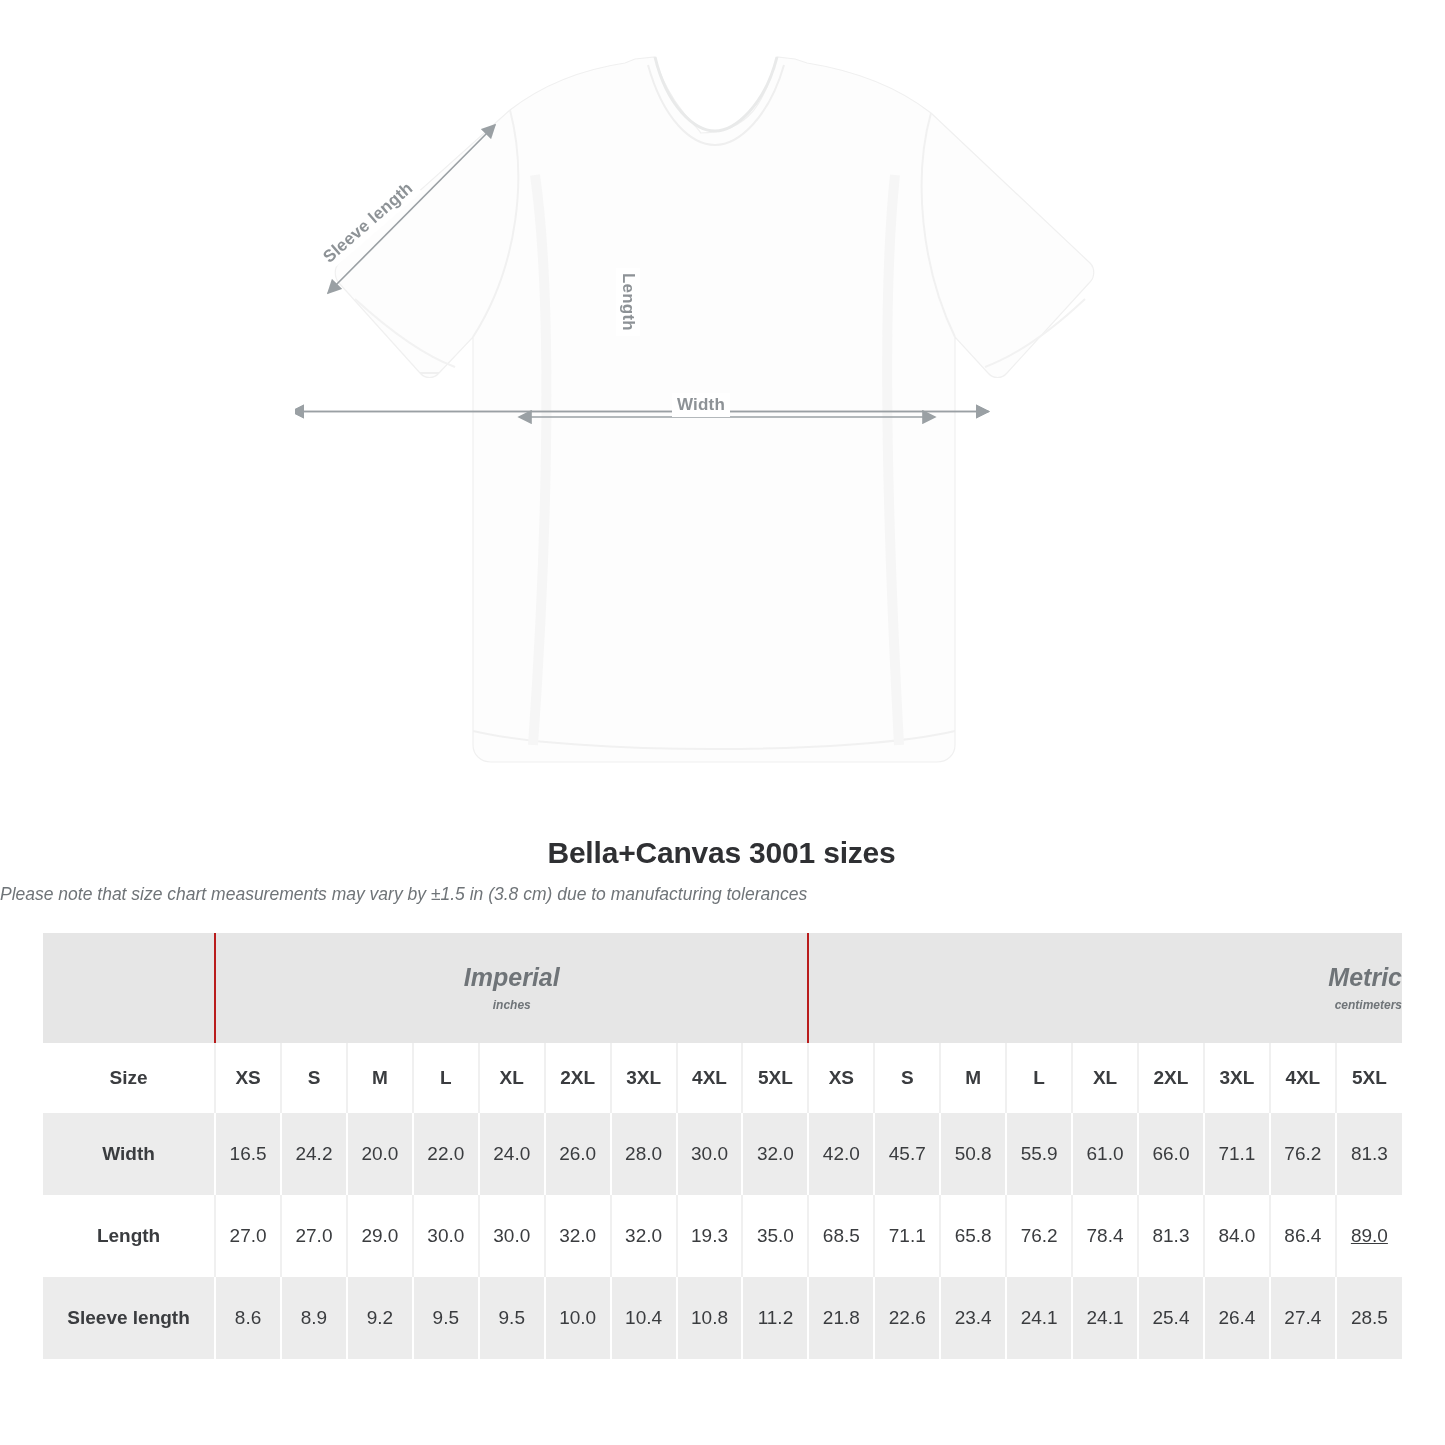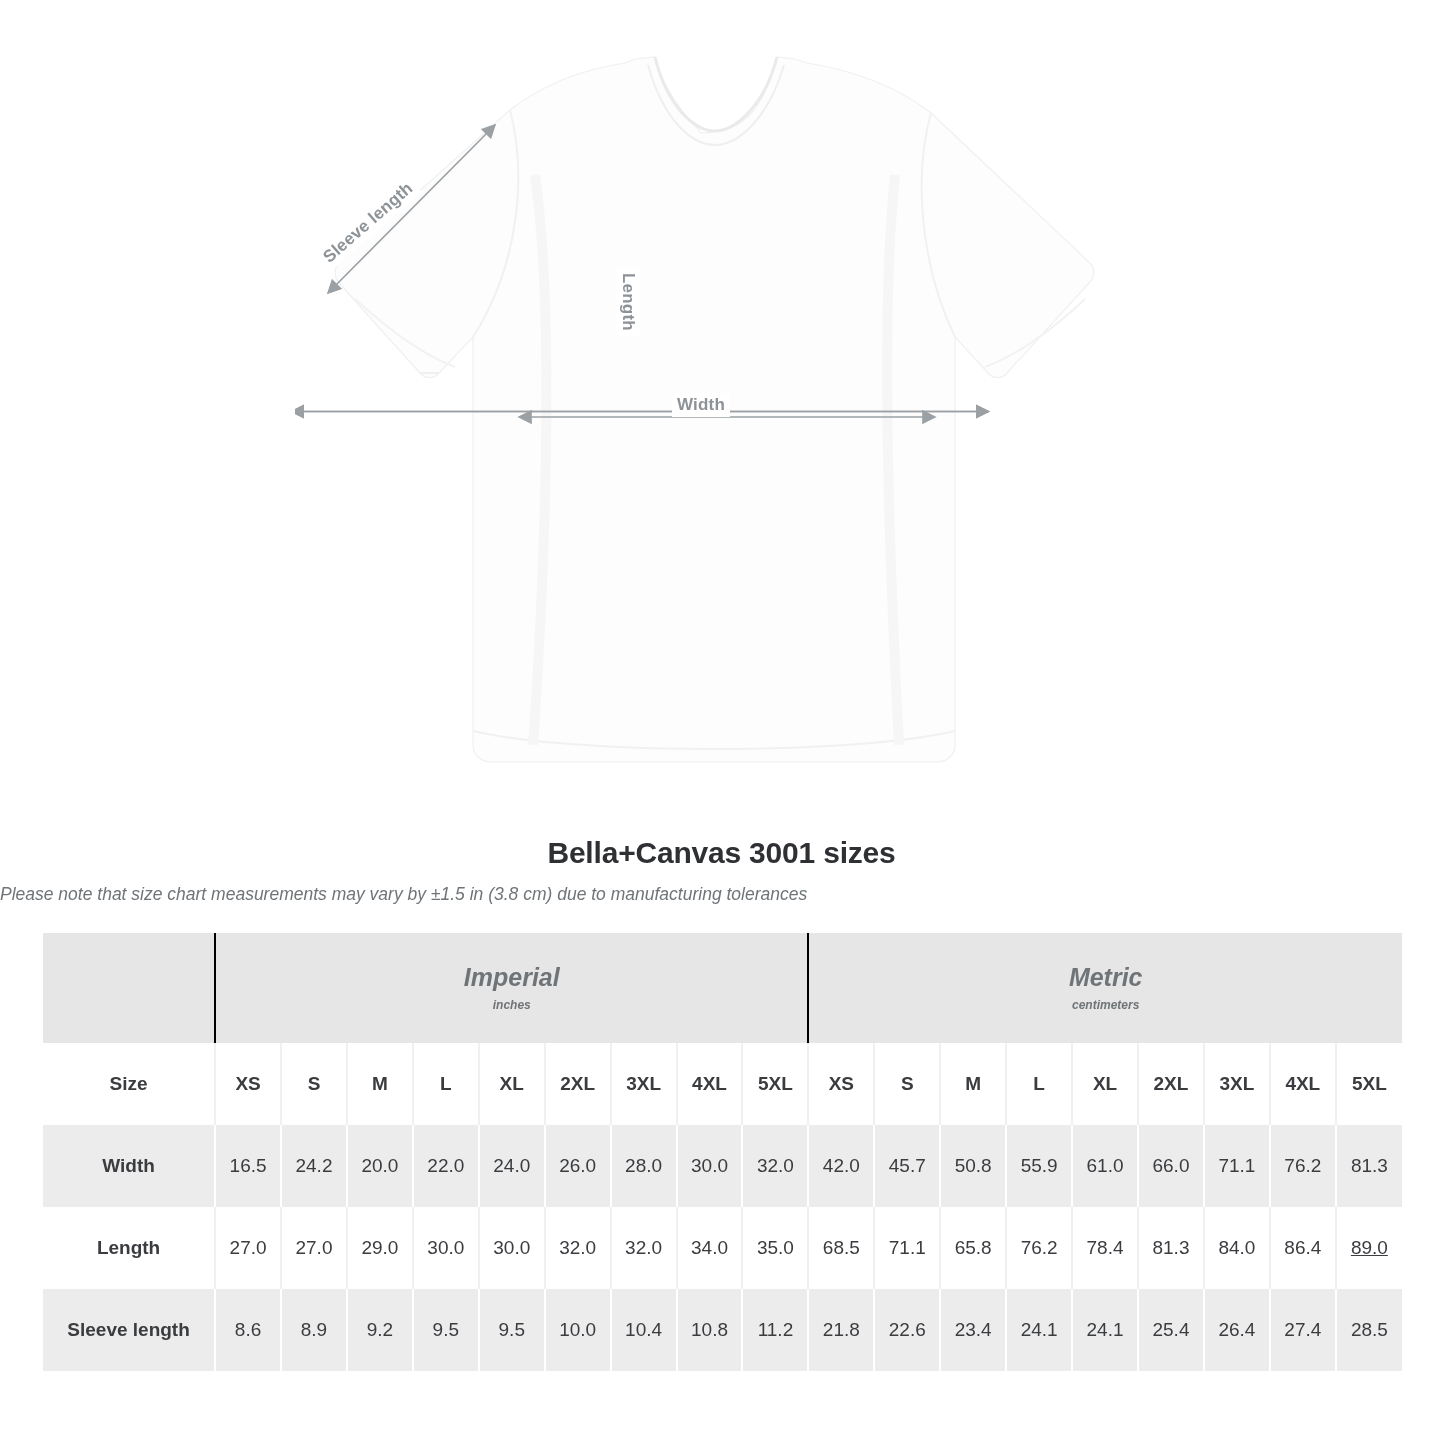--- a/index.html
+++ b/index.html
@@ -94,39 +94,39 @@
     table-layout: fixed;
   }
   table.size-table td, table.size-table th {
     padding: 0;
     text-align: center;
     vertical-align: middle;
   }
   .unit-row th {
     height: 110px;
     background: #e6e6e6;
-    border-right: 2px solid #000000;
-  }
-  .unit-row th:last-child { border-right: none; }
+    border-right: 2px solid #b91c1c;
+  }
+  .unit-row th:last-child { border-right: none; text-align: right; }
   .unit-name {
     font-size: 25px;
     font-style: italic;
     font-weight: bold;
     color: #6f7478;
     line-height: 1.1;
   }
   .unit-sub {
     font-size: 12px;
     font-style: italic;
     color: #6f7478;
     margin-top: 7px;
   }
 
   .hdr-row th {
-    height: 82px;
+    height: 70px;
     background: #ffffff;
     font-size: 19px;
     font-weight: bold;
     color: #3a3c3f;
     border-right: 2px solid #f0f0f0;
   }
   .hdr-row th:last-child { border-right: none; }
   .hdr-row th.rowlabel { font-size: 19px; }
 
   tbody tr td {
@@ -298,21 +298,21 @@
         </tr>
         <tr class="plain">
           <td class="rowlabel">Length</td>
           <td>27.0</td>
           <td>27.0</td>
           <td>29.0</td>
           <td>30.0</td>
           <td>30.0</td>
           <td>32.0</td>
           <td>32.0</td>
-          <td>34.0</td>
+          <td>19.3</td>
           <td>35.0</td>
           <td>68.5</td>
           <td>71.1</td>
           <td>65.8</td>
           <td>76.2</td>
           <td>78.4</td>
           <td>81.3</td>
           <td>84.0</td>
           <td>86.4</td>
           <td>89.0</td>

